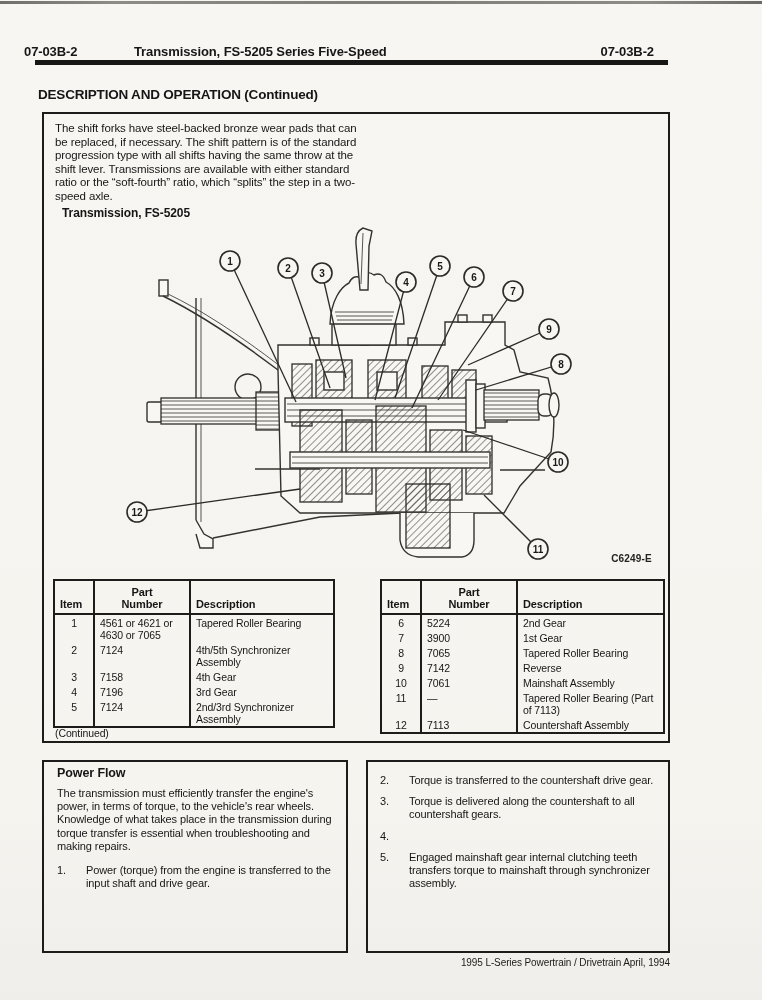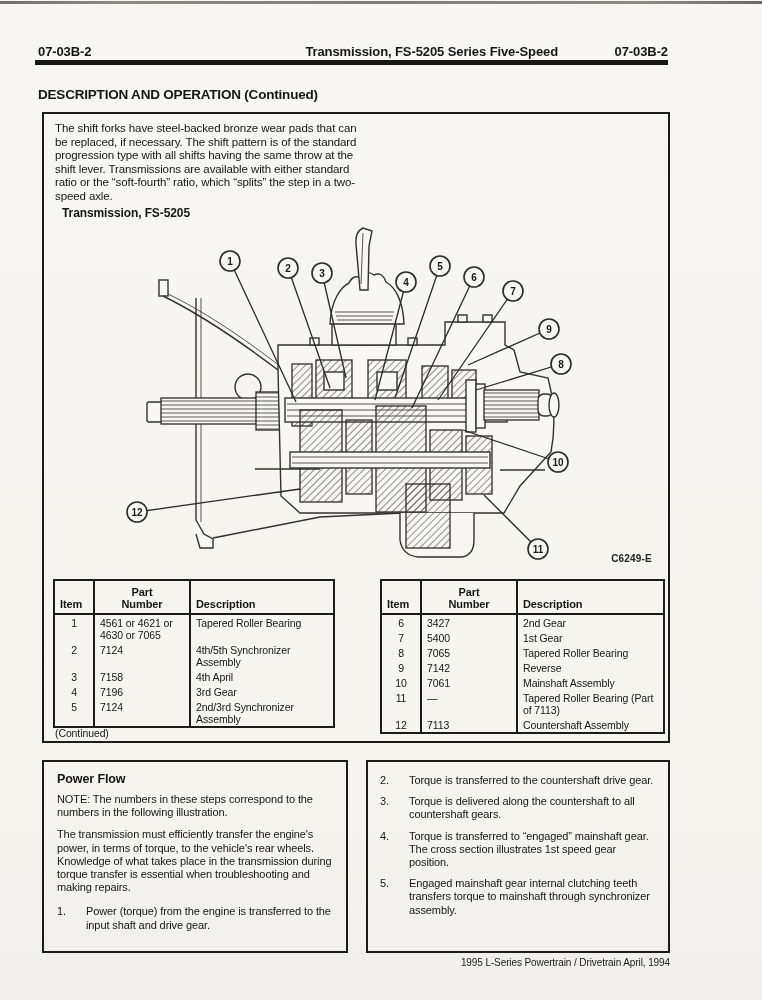--- a/index.html
+++ b/index.html
@@ -7,32 +7,32 @@
   #page {
     position:relative; width:762px; height:1000px; overflow:hidden;
     background:linear-gradient(180deg,#f7f6f2 0%,#f5f4ef 80%,#efeeea 100%);
     font-family:"Liberation Sans", sans-serif; color:#161616;
     -webkit-font-smoothing:antialiased;
   }
   .scan-edge-top { position:absolute; left:0; top:1px; width:100%; height:3px;
     background:linear-gradient(90deg,#44423e 0%,#6b6861 15%,#57544e 50%,#6b6861 85%,#3c3a36 100%); opacity:.75; }
 
   
-  .hdr { position:absolute; left:38px; top:44px; width:630px; display:flex; align-items:baseline; }
+  .hdr { position:absolute; left:24px; top:44px; width:630px; display:flex; align-items:baseline; }
   .hdr-code { font-size:13px; font-weight:bold; letter-spacing:-0.1px; width:110px; }
   .hdr-code.right { text-align:right; }
-  .hdr-title { flex:1; text-align:right; font-size:13px; font-weight:bold; letter-spacing:-0.1px; }
+  .hdr-title { flex:1; text-align:left; font-size:13px; font-weight:bold; letter-spacing:-0.1px; }
   .hdr-rule { position:absolute; left:35px; top:60px; width:633px; height:5px; background:#171715; }
 
   .section-heading { position:absolute; left:38px; top:87px; font-size:13.5px; font-weight:bold; letter-spacing:-0.2px; }
 
   
   .box { position:absolute; border:2px solid #1d1c1a; }
   .box-main  { left:42px;  top:112px; width:628px; height:631px; }
-  .box-pf-l  { left:42px;  top:760px; width:306px; height:193px; padding:10px 12px 0 13px; }
+  .box-pf-l  { left:42px;  top:760px; width:306px; height:193px; padding:4px 12px 0 13px; }
   .box-pf-r  { left:366px; top:760px; width:304px; height:193px; padding:12px 10px 0 12px; }
 
   .intro-par { position:absolute; left:55px; top:122px; width:305px; font-size:11.5px; line-height:13.6px; letter-spacing:-0.1px; }
   .fig-caption { position:absolute; left:62px; top:206px; font-size:12px; font-weight:bold; letter-spacing:-0.1px; }
   #diagram-svg { position:absolute; left:50px; top:224px; }
 
   
   .dline { fill:none; stroke:#34322e; stroke-width:1.4; }
   .dfill { fill:#f8f7f3; stroke:#34322e; stroke-width:1.4; }
   .gear  { fill:url(#hx); stroke:#2e2c29; stroke-width:1.3; }
@@ -245,21 +245,21 @@
           <td>Tapered Roller Bearing</td>
         </tr>
       <tr>
           <td class="ci">2</td>
           <td>7124</td>
           <td>4th/5th Synchronizer Assembly</td>
         </tr>
       <tr>
           <td class="ci">3</td>
           <td>7158</td>
-          <td>4th April</td>
+          <td>4th Gear</td>
         </tr>
       <tr>
           <td class="ci">4</td>
           <td>7196</td>
           <td>3rd Gear</td>
         </tr>
       <tr>
           <td class="ci">5</td>
           <td>7124</td>
           <td>2nd/3rd Synchronizer Assembly</td>
@@ -276,26 +276,26 @@
     <thead>
       <tr>
         <th>Item</th>
         <th class="c-part"><span>Part</span><br><span>Number</span></th>
         <th>Description</th>
       </tr>
     </thead>
     <tbody>
       <tr>
           <td class="ci">6</td>
-          <td>3427</td>
+          <td>5224</td>
           <td>2nd Gear</td>
         </tr>
       <tr>
           <td class="ci">7</td>
-          <td>5400</td>
+          <td>3900</td>
           <td>1st Gear</td>
         </tr>
       <tr>
           <td class="ci">8</td>
           <td>7065</td>
           <td>Tapered Roller Bearing</td>
         </tr>
       <tr>
           <td class="ci">9</td>
           <td>7142</td>
@@ -316,40 +316,38 @@
           <td>7113</td>
           <td>Countershaft Assembly</td>
         </tr>
     </tbody>
   </table>
 
   <div class="continued-note">(Continued)</div>
 
   <div class="box box-pf-l">
     <div class="pf-heading">Power Flow</div>
-    <div class="pf-note">NOTE: The numbers in these steps correspond to the numbers in the following illustration.</div>
     <div class="pf-intro">The transmission must efficiently transfer the engine's power, in terms of torque, to the vehicle's rear wheels. Knowledge of what takes place in the transmission during torque transfer is essential when troubleshooting and making repairs.</div>
     <div class="step">
       <span class="step-num">1.</span>
       <span class="step-text">Power (torque) from the engine is transferred to the input shaft and drive gear.</span>
     </div>
   </div>
 
   <div class="box box-pf-r">
     <div class="step">
       <span class="step-num">2.</span>
       <span class="step-text">Torque is transferred to the countershaft drive gear.</span>
     </div>
     <div class="step">
       <span class="step-num">3.</span>
       <span class="step-text">Torque is delivered along the countershaft to all countershaft gears.</span>
     </div>
     <div class="step">
       <span class="step-num">4.</span>
-      <span class="step-text">Torque is transferred to “engaged” mainshaft gear. The cross section illustrates 1st speed gear position.</span>
     </div>
     <div class="step">
       <span class="step-num">5.</span>
       <span class="step-text">Engaged mainshaft gear internal clutching teeth transfers torque to mainshaft through synchronizer assembly.</span>
     </div>
   </div>
 
   <div class="footer">1995 L-Series Powertrain / Drivetrain April, 1994</div>
 </div>
 

